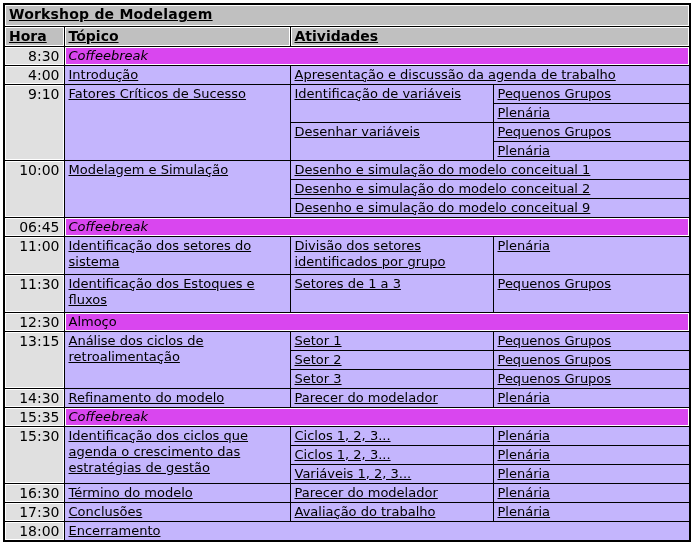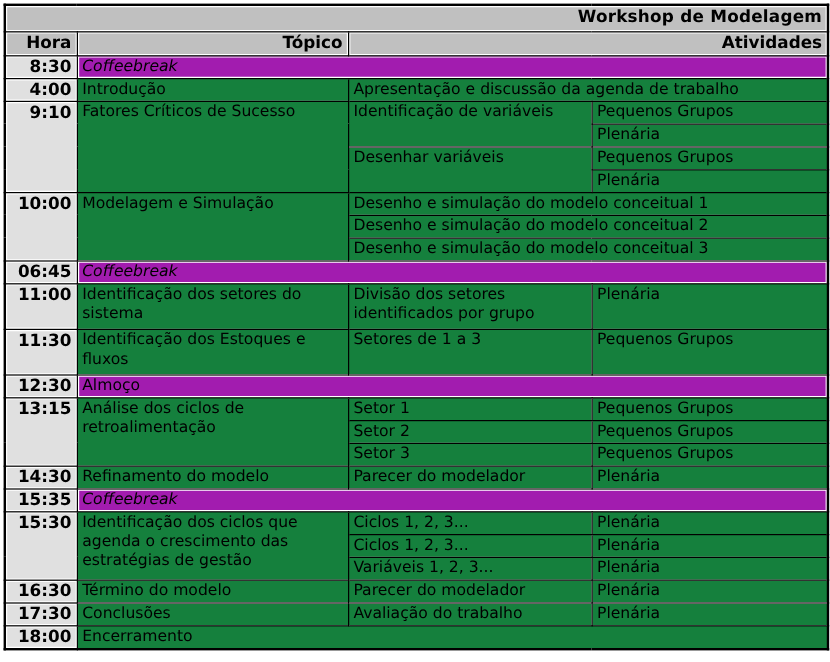--- a/index.html
+++ b/index.html
@@ -31,45 +31,46 @@
     overflow: hidden;
   }
   tr.row-s  { height: 19px; }
   tr.row-d  { height: 38px; margin-top: 28px; }
   tr.row-t  { height: 22px; }
   tr.row-h  { height: 20px; }
 
   td.hdr {
     background: #c0c0c0;
     font-weight: bold;
-    text-align: right;
+    text-align: left;
     vertical-align: middle;
     font-size: 14px;
     box-shadow: inset 0 0 0 1px #ffffff;
+    text-decoration: underline;
   }
   td.title-cell {
     font-size: 14px;
     letter-spacing: 0.2px;
   }
   td.time {
     background: #e0e0e0;
-    font-weight: bold;
+    font-weight: normal;
     text-align: right;
     vertical-align: middle;
     font-size: 14px;
     padding-right: 6px;
     box-shadow: inset 0 0 0 1px #ffffff;
     font-family: "DejaVu Sans", sans-serif;
   }
   td.break {
-    background: #a21caf;
+    background: #d946ef;
     box-shadow: inset 0 0 0 1px #ffffff;
   }
   td.break.it { font-style: italic; }
-  td.plain { background: #15803d; }
+  td.plain { background: #c4b5fd; text-decoration: underline; }
 </style>
 </head>
 <body>
 
 <div class="page">
 <table class="sched">
   <colgroup>
     <col style="width:60px">
     <col style="width:226px">
     <col style="width:203px">
@@ -117,21 +118,21 @@
 
   <tr class="row-s">
     <td class="time" rowspan="3">10:00</td>
     <td class="plain" rowspan="3">Modelagem e Simulação</td>
     <td class="plain" colspan="2">Desenho e simulação do modelo conceitual 1</td>
   </tr>
   <tr class="row-s">
     <td class="plain" colspan="2">Desenho e simulação do modelo conceitual 2</td>
   </tr>
   <tr class="row-s">
-    <td class="plain" colspan="2">Desenho e simulação do modelo conceitual 3</td>
+    <td class="plain" colspan="2">Desenho e simulação do modelo conceitual 9</td>
   </tr>
 
   <tr class="row-s">
     <td class="time">06:45</td>
     <td class="break it" colspan="3">Coffeebreak</td>
   </tr>
 
   <tr class="row-d">
     <td class="time">11:00</td>
     <td class="plain">Identificação dos setores do sistema</td>

